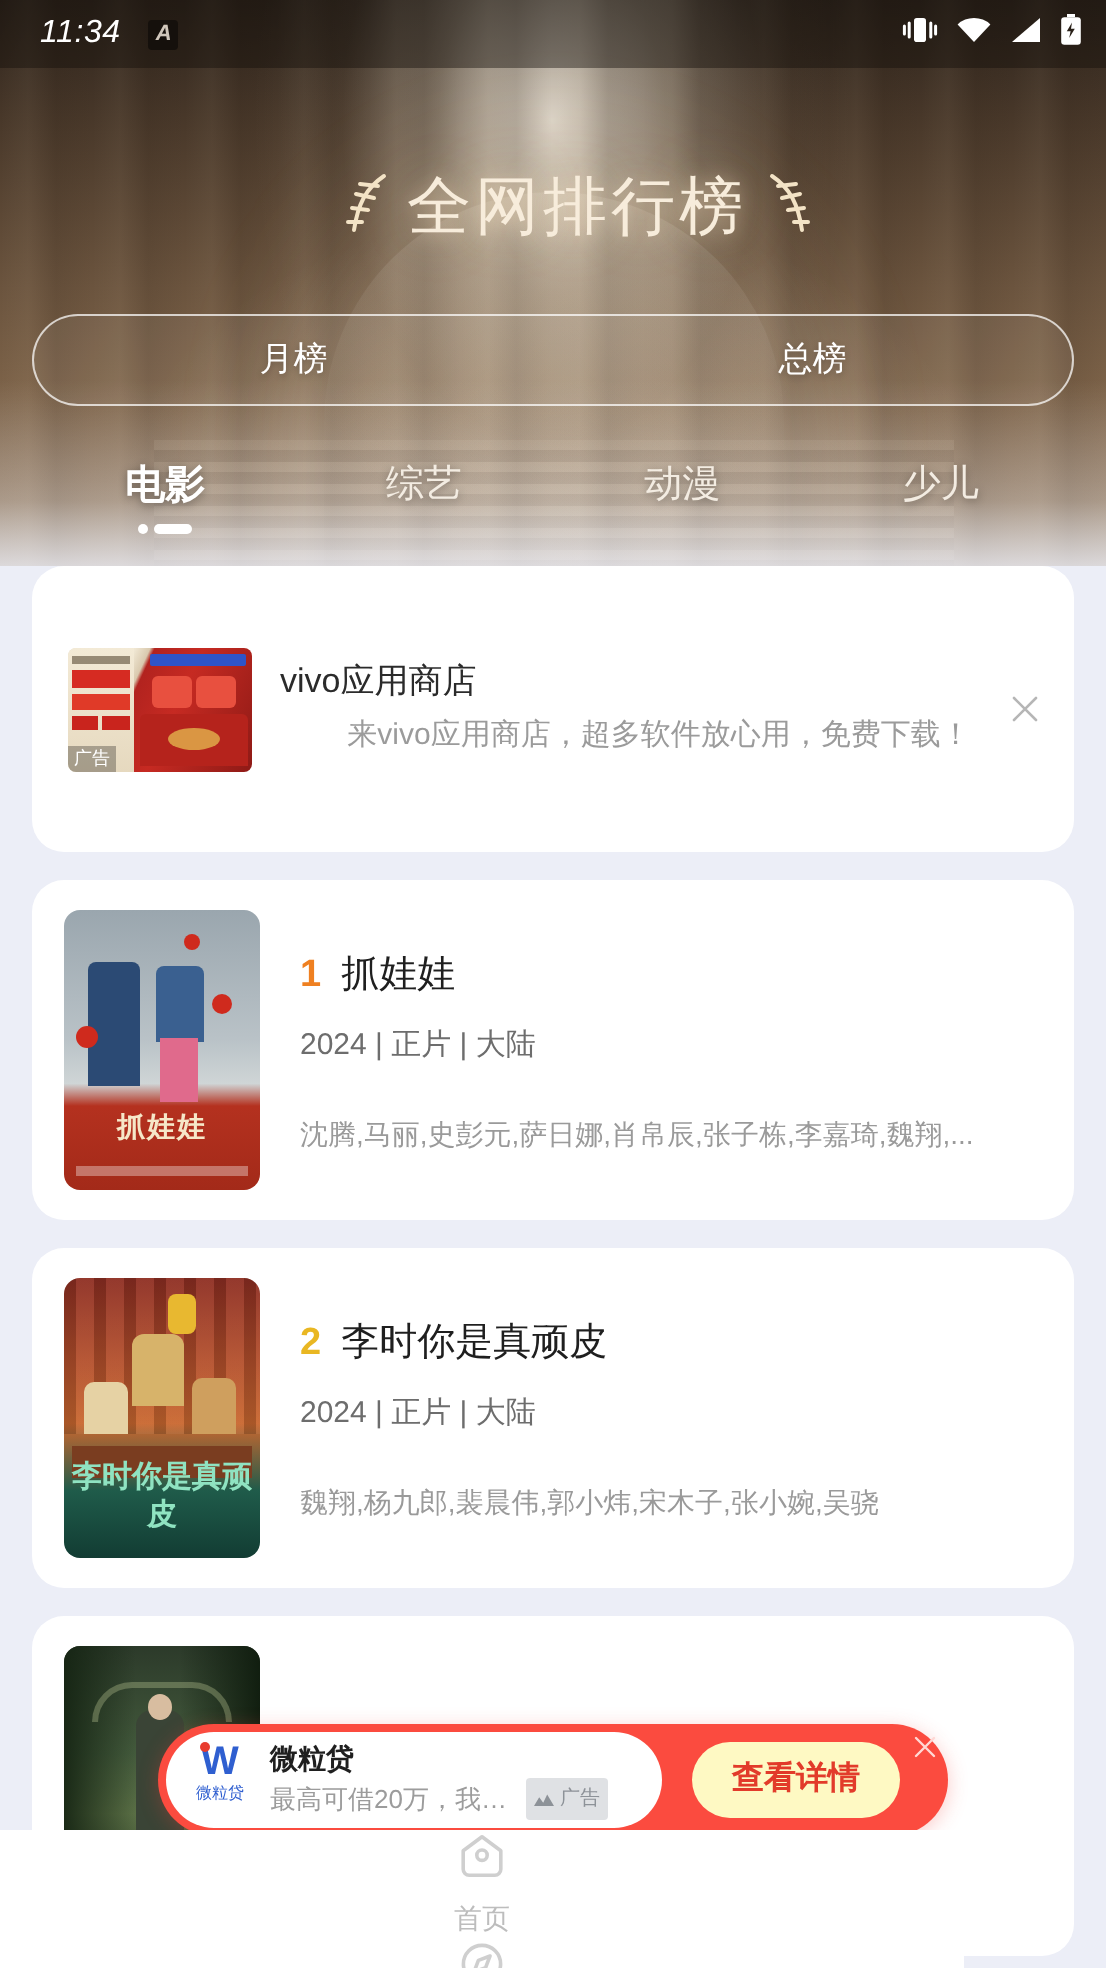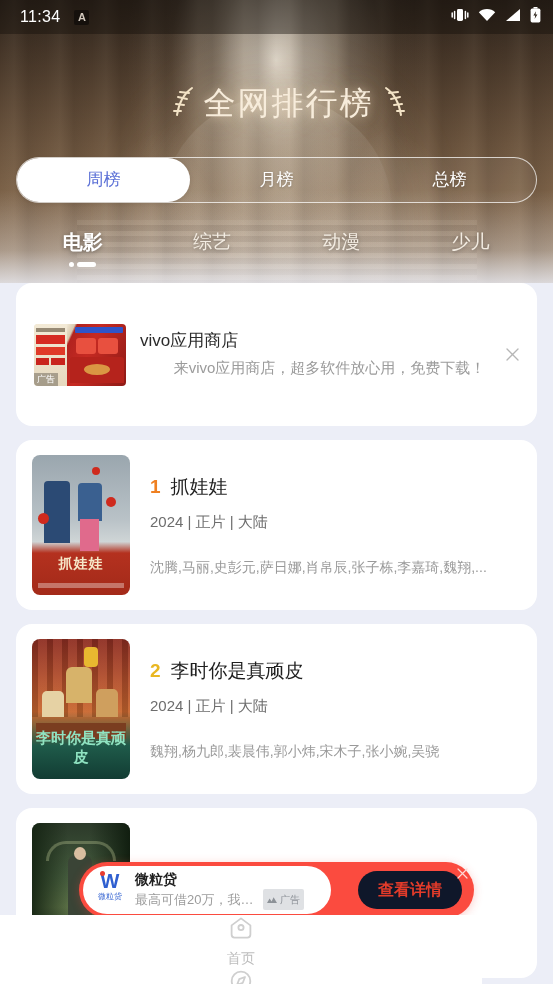--- a/index.html
+++ b/index.html
@@ -53,21 +53,21 @@
     position: absolute; left: 0; right: 0; bottom: 0; height: 110px;
     background: linear-gradient(to bottom, rgba(236,238,247,0) 0%, rgba(236,238,247,0.30) 55%, rgba(236,238,247,0.85) 88%, #eceef7 100%);
   }
 
   
   .statusbar {
     position: absolute; top: 0; left: 0; width: 553px; height: 34px;
     display: flex; align-items: center;
     padding: 0 12px 0 20px;
     background: rgba(20,14,10,0.42);
-    color: #ffffff; z-index: 30;
+    color: #ffffff; z-index: 30; font-style: italic;
   }
   .sb-time { font-size: 16px; font-weight: 500; letter-spacing: .3px; }
   .sb-appicon {
     width: 15px; height: 15px; margin-left: 14px; border-radius: 2px;
     background: #15100c; color: #cfc6bb; font-size: 11px; font-weight: 700;
     display: flex; align-items: center; justify-content: center;
   }
   .sb-right { margin-left: auto; display: flex; align-items: center; gap: 9px; }
   .sb-icn { display: block; }
 
@@ -230,22 +230,22 @@
   .ba-logo .lbl { font-size: 8px; color: #2f5fd0; text-align: center; line-height: 9px; }
   .ba-txt { margin-left: 8px; min-width: 0; flex: 1; }
   .ba-title { font-size: 14px; color: #1f1f1f; font-weight: 600; line-height: 19px; }
   .ba-sub { font-size: 13px; color: #9c9c9c; line-height: 19px; display: flex; align-items: center; gap: 6px; }
   .ba-sub .txt { max-width: 122px; overflow: hidden; white-space: nowrap; text-overflow: ellipsis; }
   .ba-adtag {
     background: #dfe1e4; color: #8d9298; font-size: 10px; border-radius: 2px;
     padding: 1px 4px; display: flex; align-items: center; gap: 3px; flex: none;
   }
   .ba-cta {
-    position: absolute; right: 12px; top: 9px; height: 38px; padding: 0 20px;
-    background: #0f172a; color: #e23b2a; border-radius: 19px;
+    position: absolute; right: 24px; top: 9px; height: 38px; padding: 0 20px;
+    background: #fef9c3; color: #e23b2a; border-radius: 19px;
     font-size: 16px; font-weight: 600; line-height: 38px;
   }
   .ba-close { position: absolute; right: 6px; top: 4px; color: #ffd9d5; font-size: 14px; }
 
   
   .tabbar {
     position: absolute; left: 0; bottom: 0; width: 482px; height: 69px; z-index: 28;
     background: #ffffff; display: flex; align-items: center; flex-direction: column;
   }
   .tab { flex: 1; display: flex; flex-direction: column; align-items: center; justify-content: center; gap: 5px; }
@@ -316,21 +316,20 @@
           <path d="M8 8 L17 7"></path>
             <path d="M10 14 L19 12"></path>
             <path d="M13 20 L21 19"></path>
             <path d="M16 26 L23 26"></path>
         </g>
       </svg>
     </span>
   </div>
 
   <div class="segment">
-    <div class="seg-item active">周榜</div>
     <div class="seg-item">月榜</div>
     <div class="seg-item">总榜</div>
   </div>
 
   <div class="cats">
     <div class="cat active">
       <span>电影</span>
       <span class="cat-ind">
           <i></i>
           <b></b>

